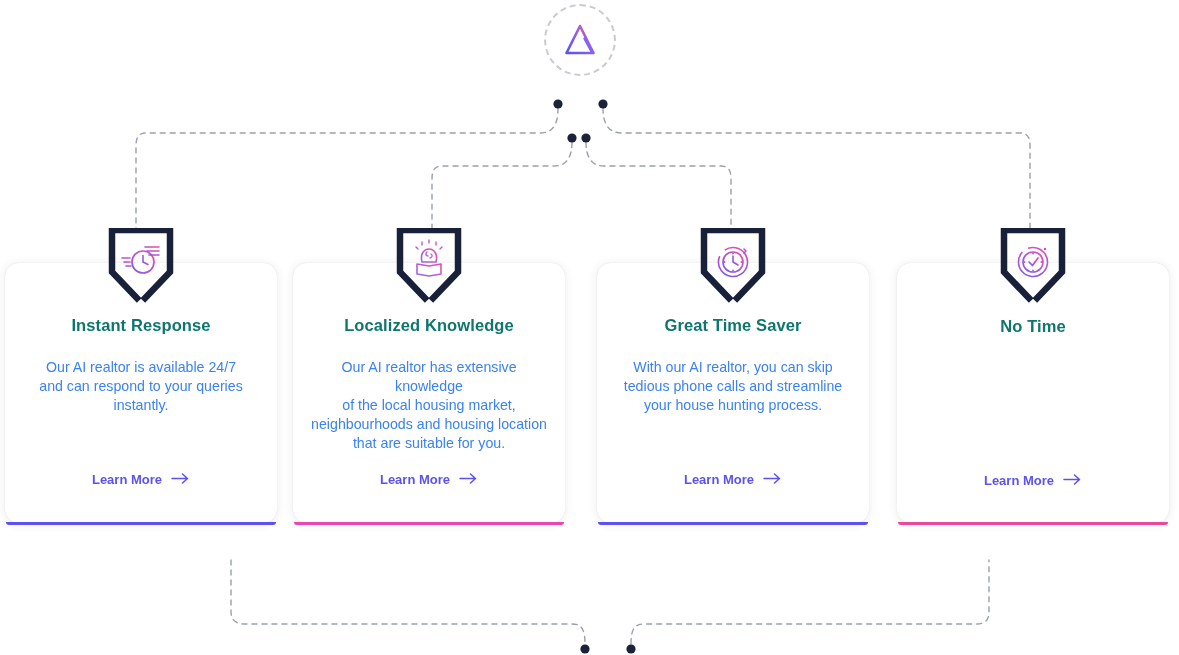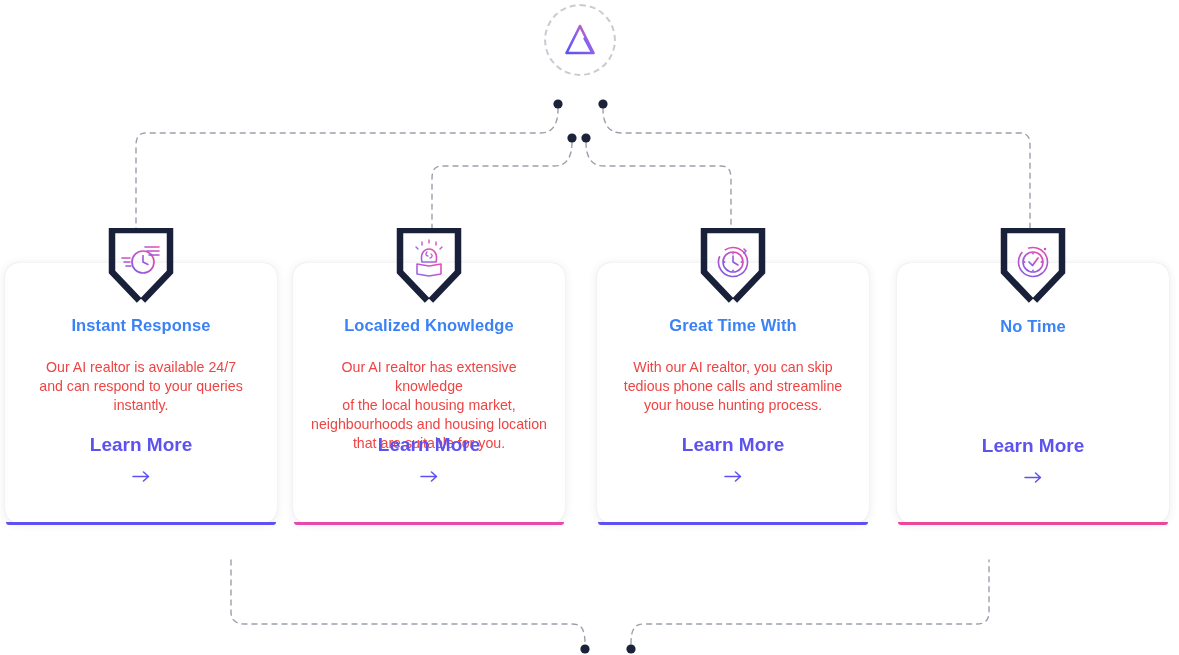--- a/index.html
+++ b/index.html
@@ -85,49 +85,48 @@
     left: 50%;
     transform: translateX(-50%);
     width: 74px;
     height: 76px;
   }
   .badge svg { display: block; }
 
   .card-title {
     font-size: 16.5px;
     font-weight: 700;
-    color: #3b82f6;
+    color: #0f766e;
     letter-spacing: 0.1px;
     line-height: 20px;
   }
 
   .card-desc {
     margin-top: 23px;
     font-size: 14.2px;
     line-height: 19px;
-    color: #ef4444;
+    color: #3b82f6;
     font-weight: 400;
     white-space: pre-line;
   }
 
   .learn {
     position: absolute;
     left: 0;
     right: 0;
     bottom: 36px;
     display: flex;
     align-items: center;
     justify-content: center;
     gap: 9px;
     color: #5d52ef;
-    font-size: 19px;
+    font-size: 13px;
     font-weight: 600;
     text-decoration: none;
     cursor: pointer;
-    flex-direction: column;
   }
   .learn .arr { display: block; }
 
   .card-4 .card-title { padding-top: 1px; }
   .card-4 .learn { bottom: 35px; }
 </style>
 </head>
 <body>
 
 <div id="stage">
@@ -266,21 +265,21 @@
           <circle cx="37" cy="34" r="14.5" fill="none" stroke="url(#ic3)" stroke-width="1.6" stroke-dasharray="60 8" transform="rotate(-35 37 34)"></circle>
           <circle cx="37" cy="34" r="10" fill="none" stroke="url(#ic3)" stroke-width="1.6"></circle>
           <path d="M37 34 L37 28 M37 34 L42 37" stroke="url(#ic3)" stroke-width="1.6" stroke-linecap="round" fill="none"></path>
           <path d="M48 21 L50 23 L48 25" fill="none" stroke="url(#ic3)" stroke-width="1.6" stroke-linecap="round" stroke-linejoin="round"></path>
           <circle cx="37" cy="25.5" r="0.9" fill="url(#ic3)"></circle>
           <circle cx="45.5" cy="34" r="0.9" fill="url(#ic3)"></circle>
           <circle cx="37" cy="42.5" r="0.9" fill="url(#ic3)"></circle>
           <circle cx="28.5" cy="34" r="0.9" fill="url(#ic3)"></circle>
         </svg>
       </div>
-      <div class="card-title">Great Time With</div>
+      <div class="card-title">Great Time Saver</div>
       <div class="card-desc">With our AI realtor, you can skip
 tedious phone calls and streamline
 your house hunting process.</div>
       <a class="learn">
         <span>Learn More</span>
         <span class="arr">
           <svg width="19" height="11" viewBox="0 0 19 11">
               <path d="M1 5.5 H16 M11.5 1 L16.5 5.5 L11.5 10" fill="none" stroke="#5d52ef" stroke-width="1.5" stroke-linecap="round" stroke-linejoin="round"></path>
             </svg>
         </span>

